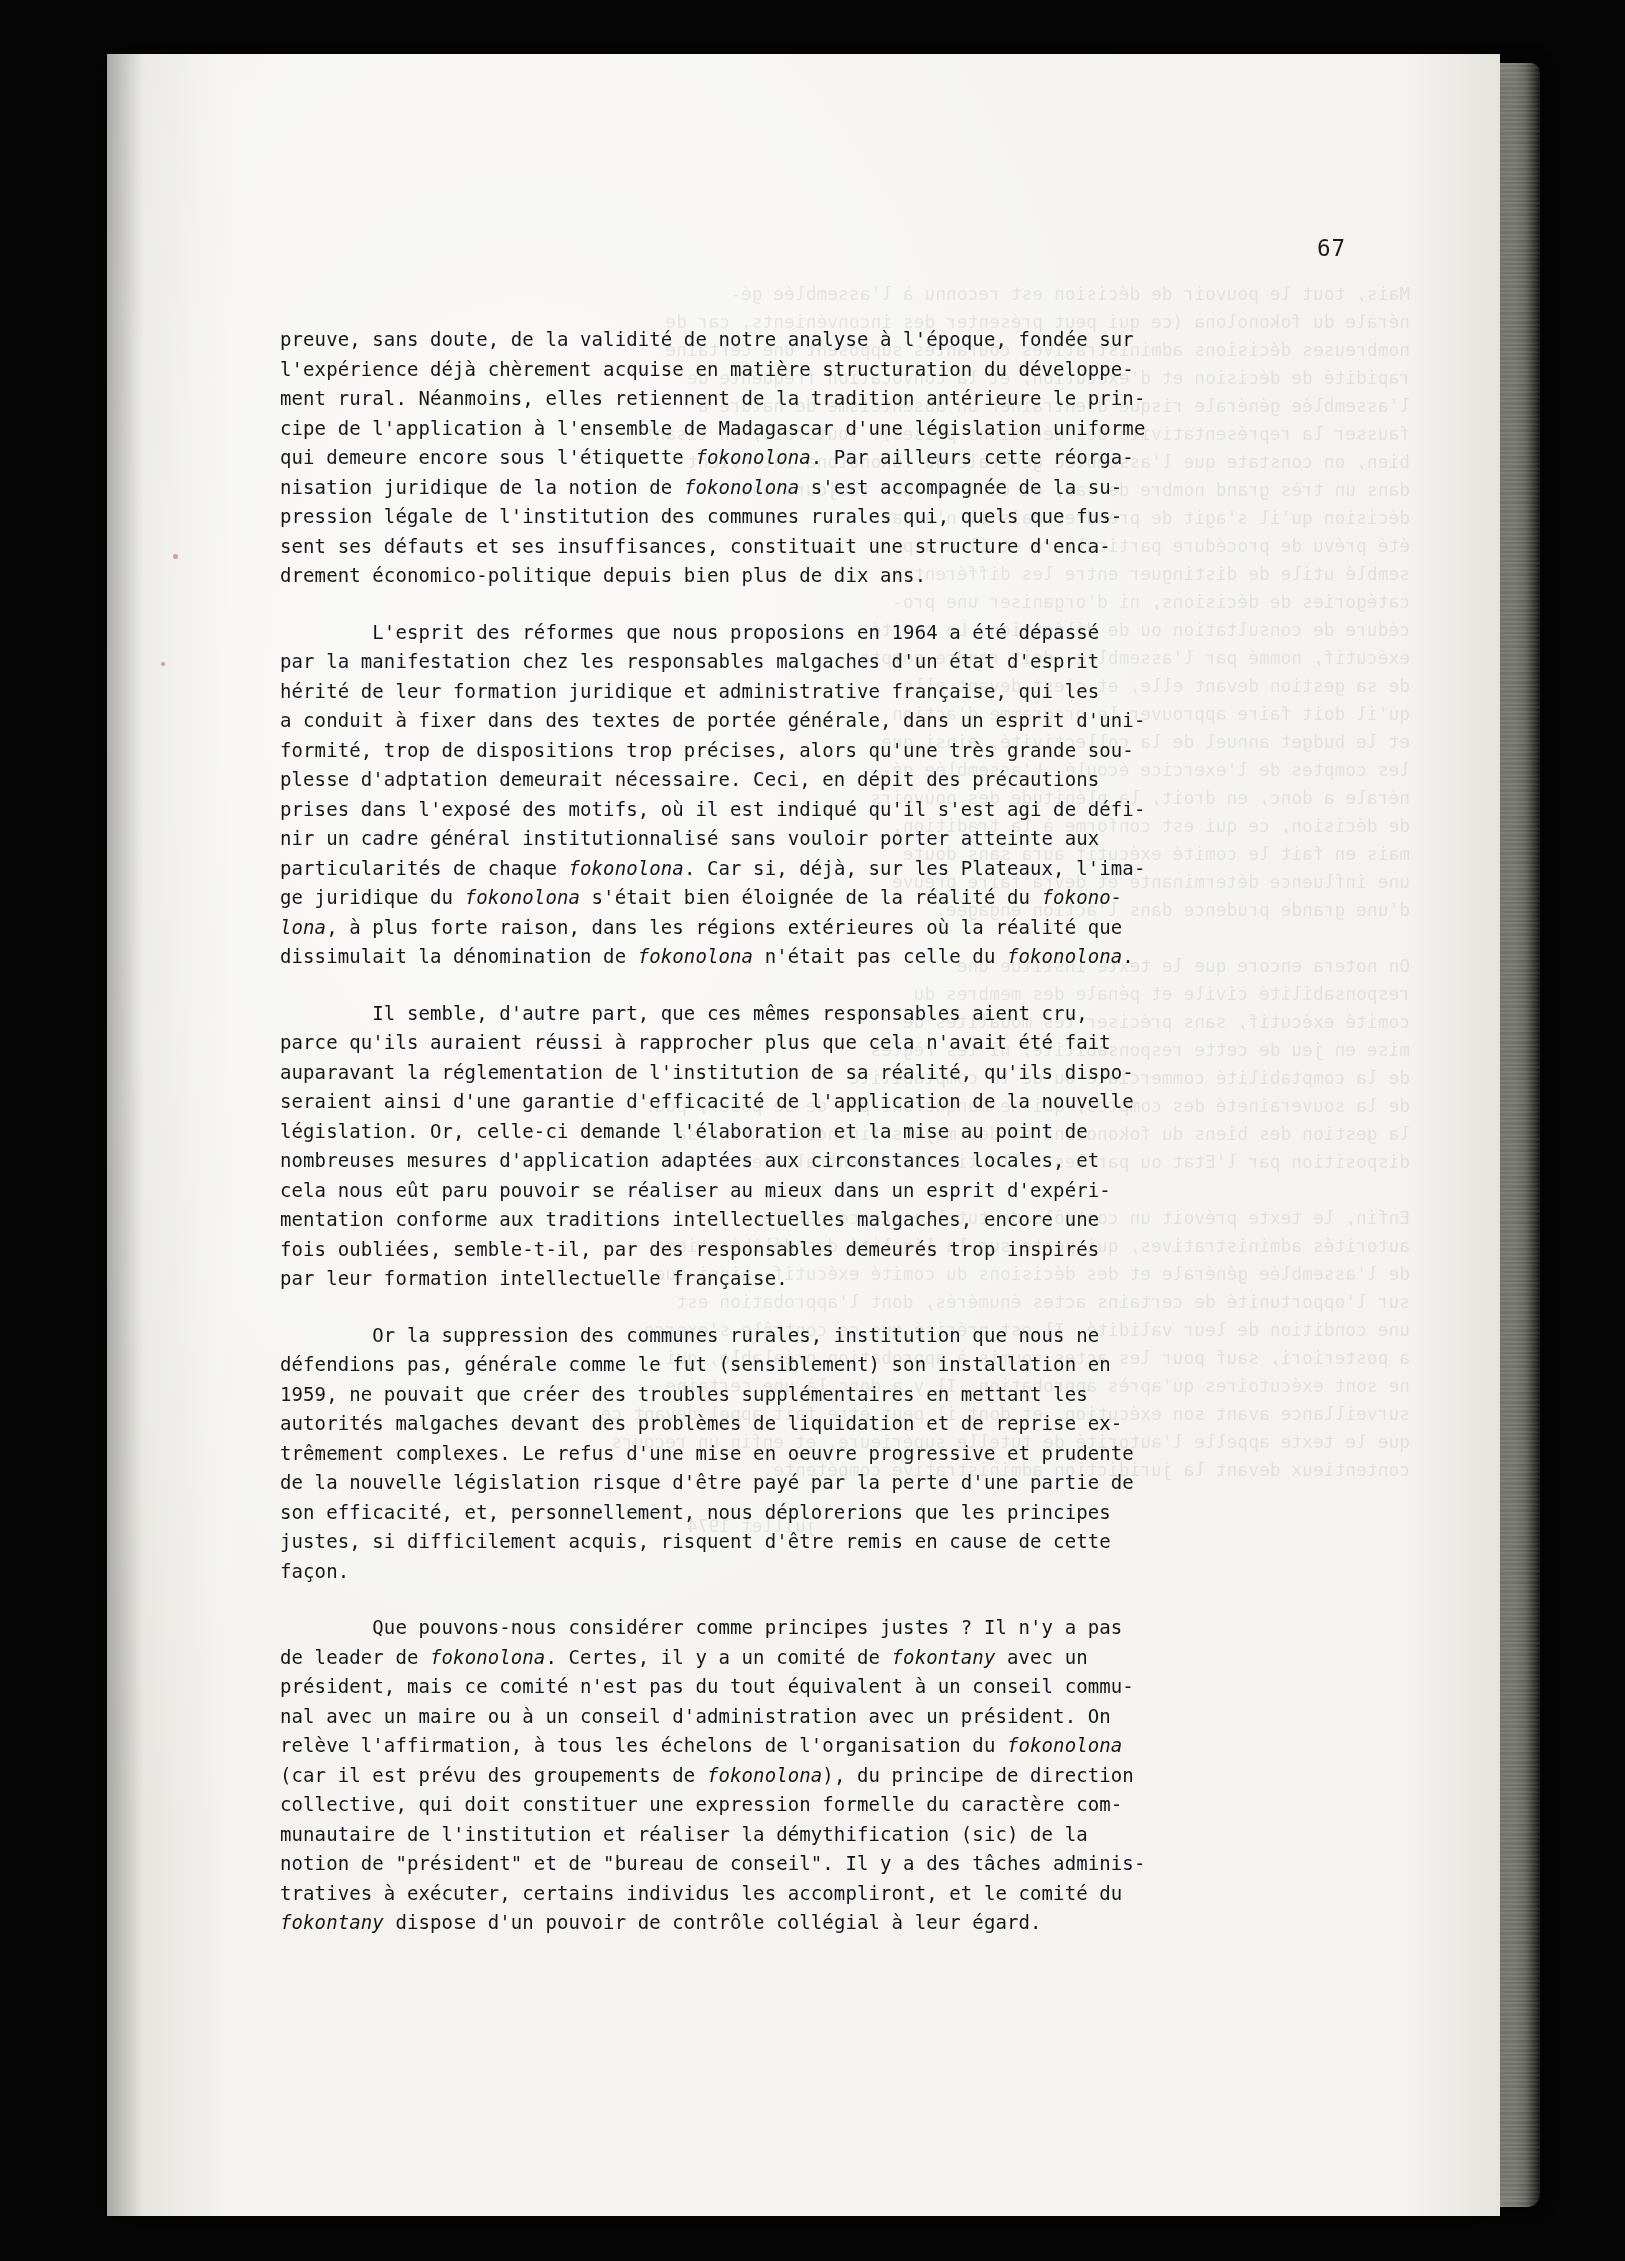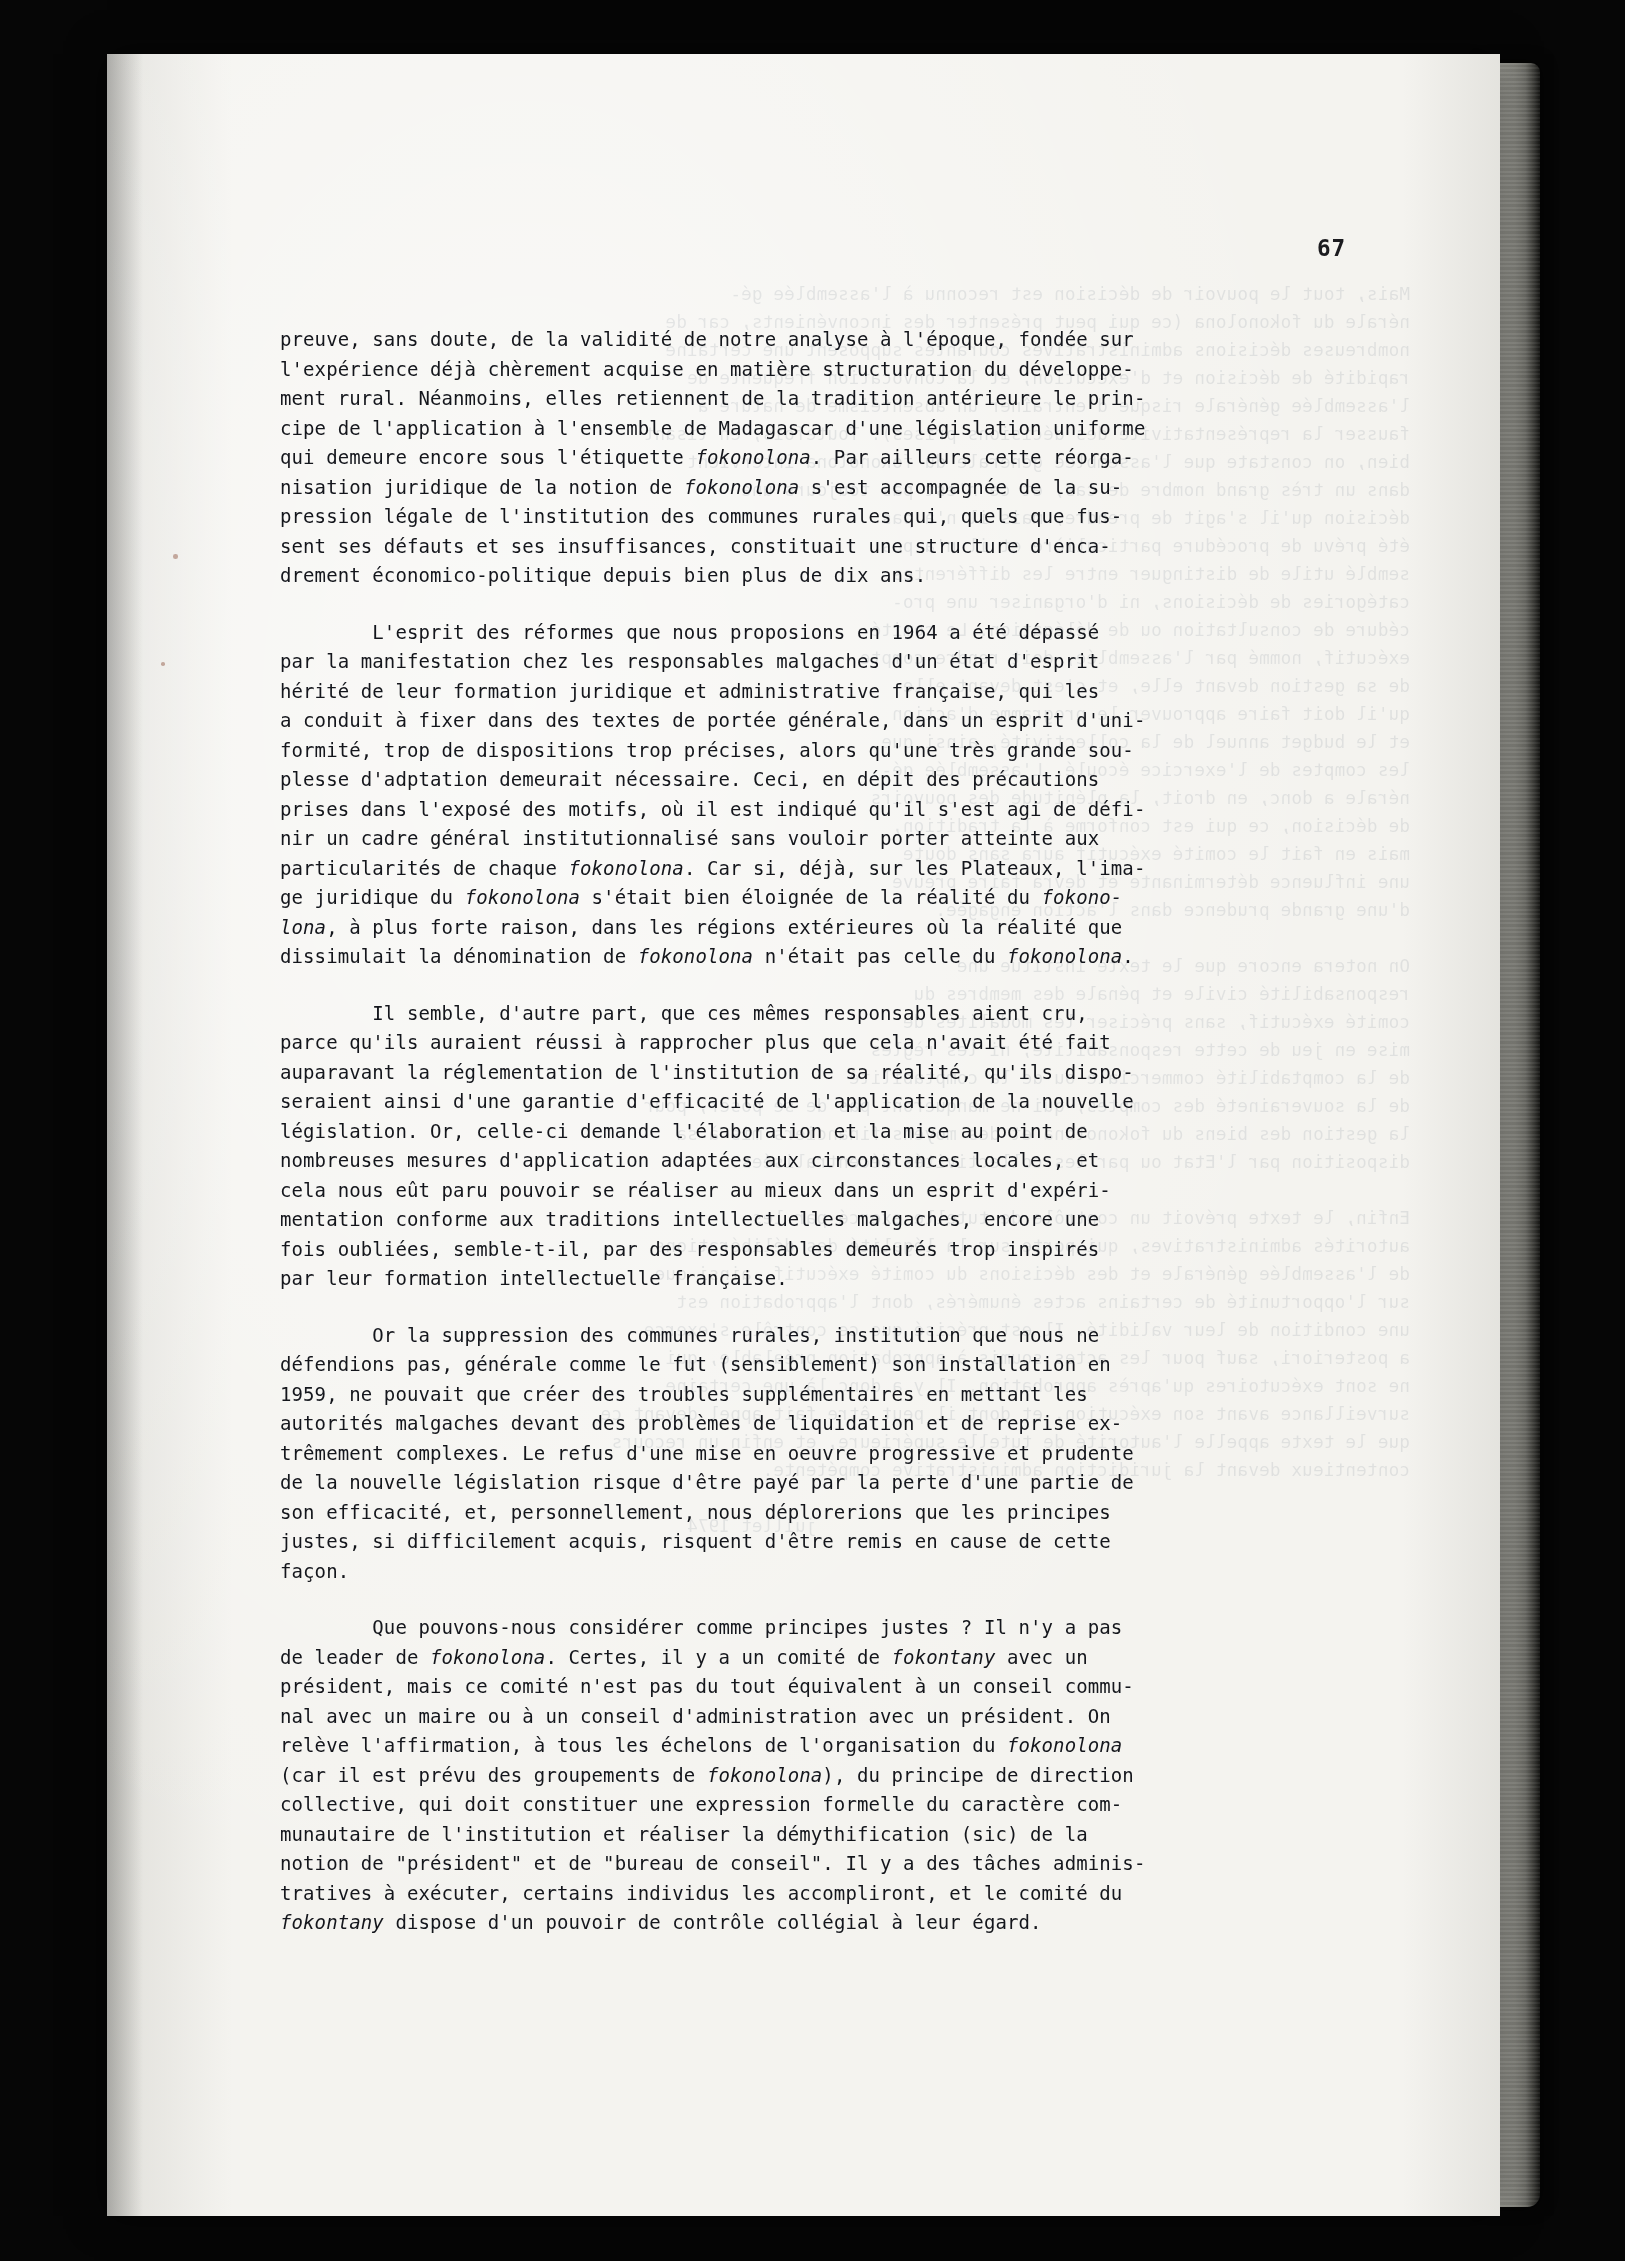--- a/index.html
+++ b/index.html
@@ -97,21 +97,20 @@
     filter: blur(0.4px);
   }
 
   .page-number {
     position: absolute;
     top: 181px;
     right: 154px;
     font-size: 22.6px;
     color: #1b1b1f;
     letter-spacing: 0.9px;
-    font-weight: bold;
   }
 
   .content {
     position: absolute;
     top: 271px;
     left: 161px;
     width: 1072px;
     color: #14161c;
     font-size: 19px;
     line-height: 29.5px;

